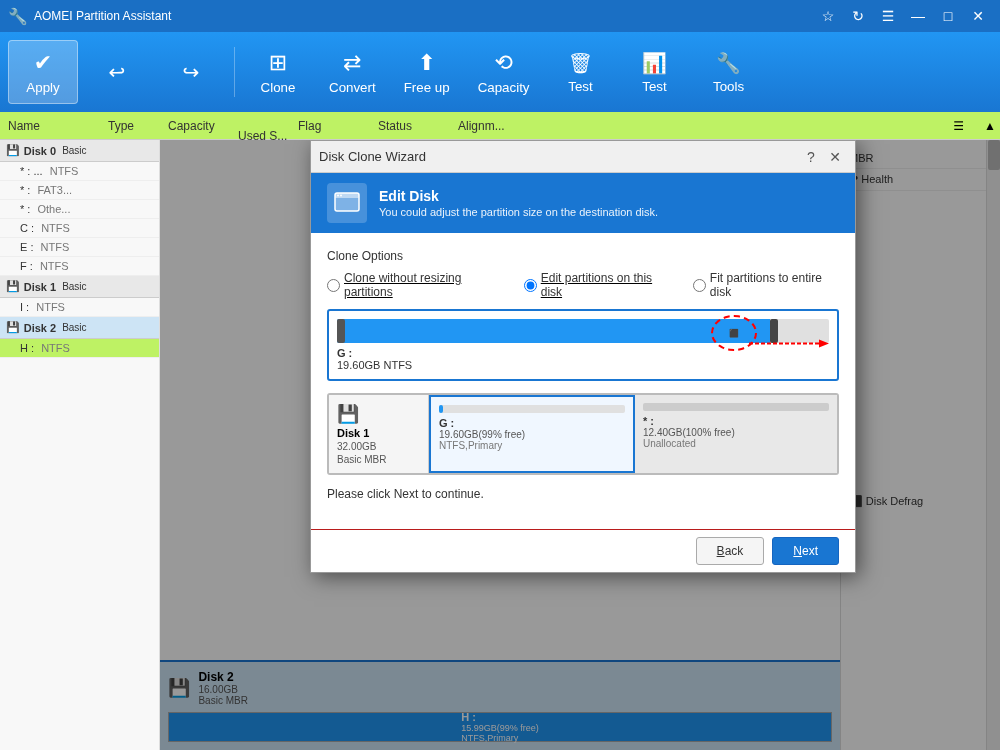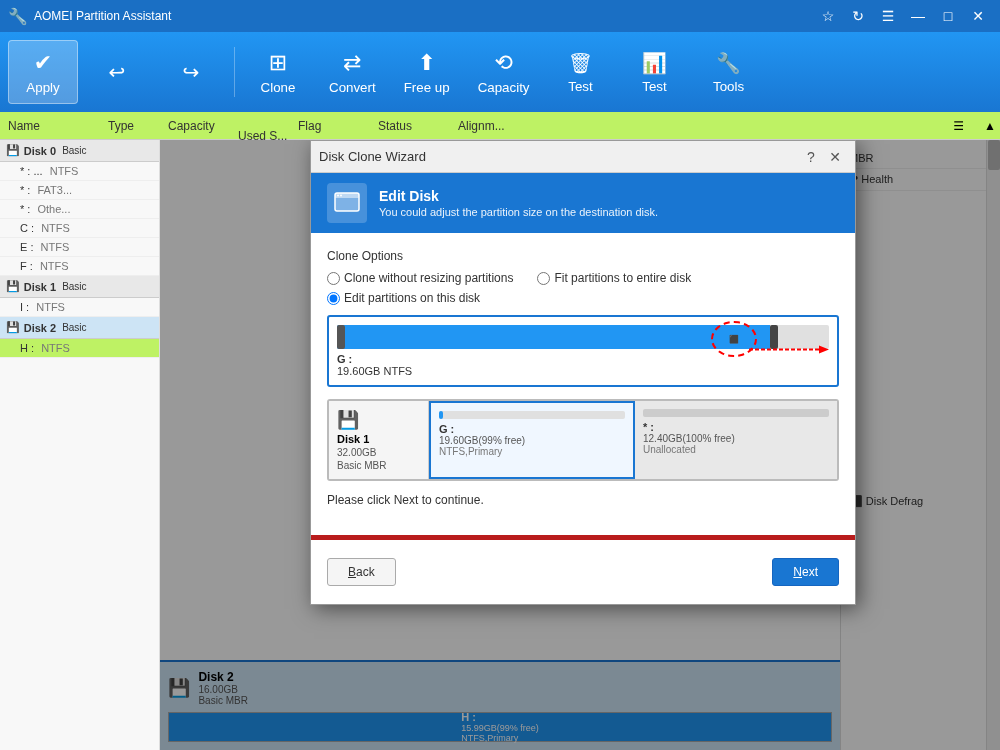--- a/index.html
+++ b/index.html
@@ -217,25 +217,25 @@
     }
     .partition-cell-letter { font-size: 11px; font-weight: bold; color: #333; }
     .partition-cell-free { font-size: 10px; color: #555; }
     .partition-cell-type { font-size: 10px; color: #777; }
 
     
     .status-text { font-size: 12px; color: #333; margin-bottom: 12px; }
 
     
     .dialog-footer {
-      padding: 18px 16px;
-      display: flex;
-      justify-content: space-between;
+      padding: 7px 16px;
+      display: flex;
+      justify-content: flex-end;
       gap: 8px;
-      border-top: 5px solid #b91c1c;
+      border-top: 1px solid #b91c1c;
     }
     .btn {
       padding: 6px 20px;
       font-size: 12px;
       border-radius: 3px;
       cursor: pointer;
       border: 1px solid #aaa;
       background: #f5f5f5;
       color: #333;
     }
@@ -469,21 +469,21 @@
         <div class="dialog-header-text">
           <div class="dialog-header-title">Edit Disk</div>
           <div class="dialog-header-sub">You could adjust the partition size on the destination disk.</div>
         </div>
       </div>
 
       <div class="dialog-body">
         <div class="clone-options-label">Clone Options</div>
 
         <div class="radio-options">
-          <div style="display:flex; flex-direction:column; gap:6px;">
+          <div style="display:flex; gap:20px;text-decoration:underline;">
             <label class="radio-option">
               <input type="radio" name="clone-opt" style="">
               <span>Clone without resizing partitions</span>
             </label>
             <label class="radio-option">
               <input type="radio" name="clone-opt" checked="" style="">
               <span>Edit partitions on this disk</span>
             </label>
           </div>
           <div>

